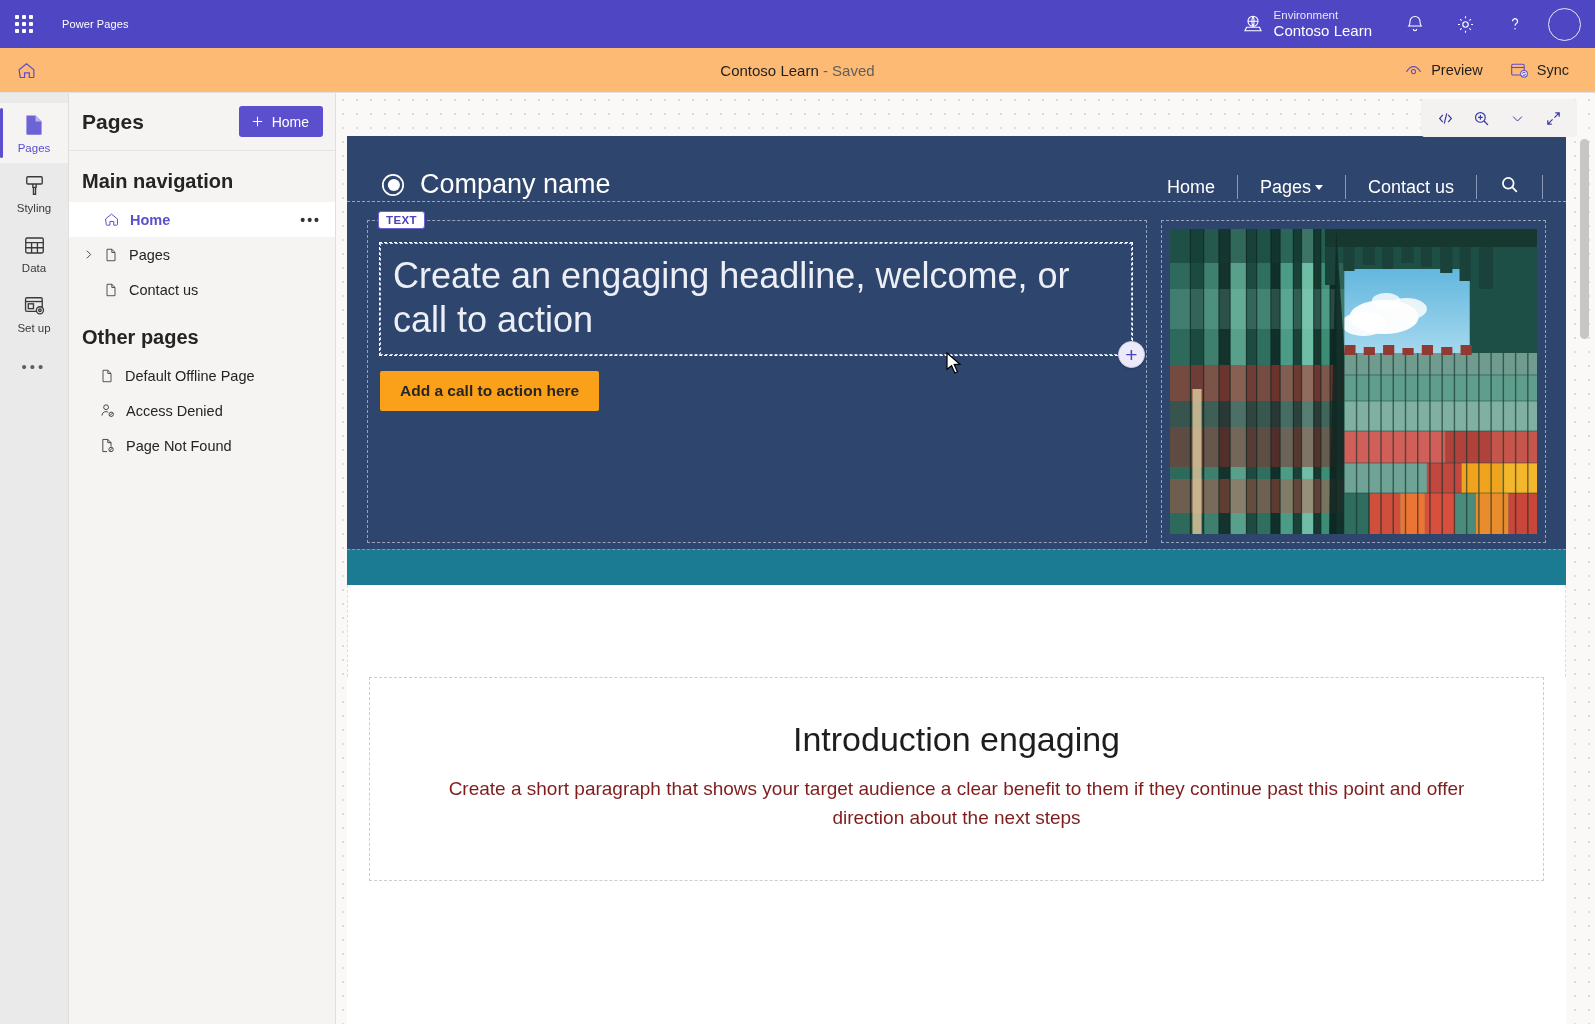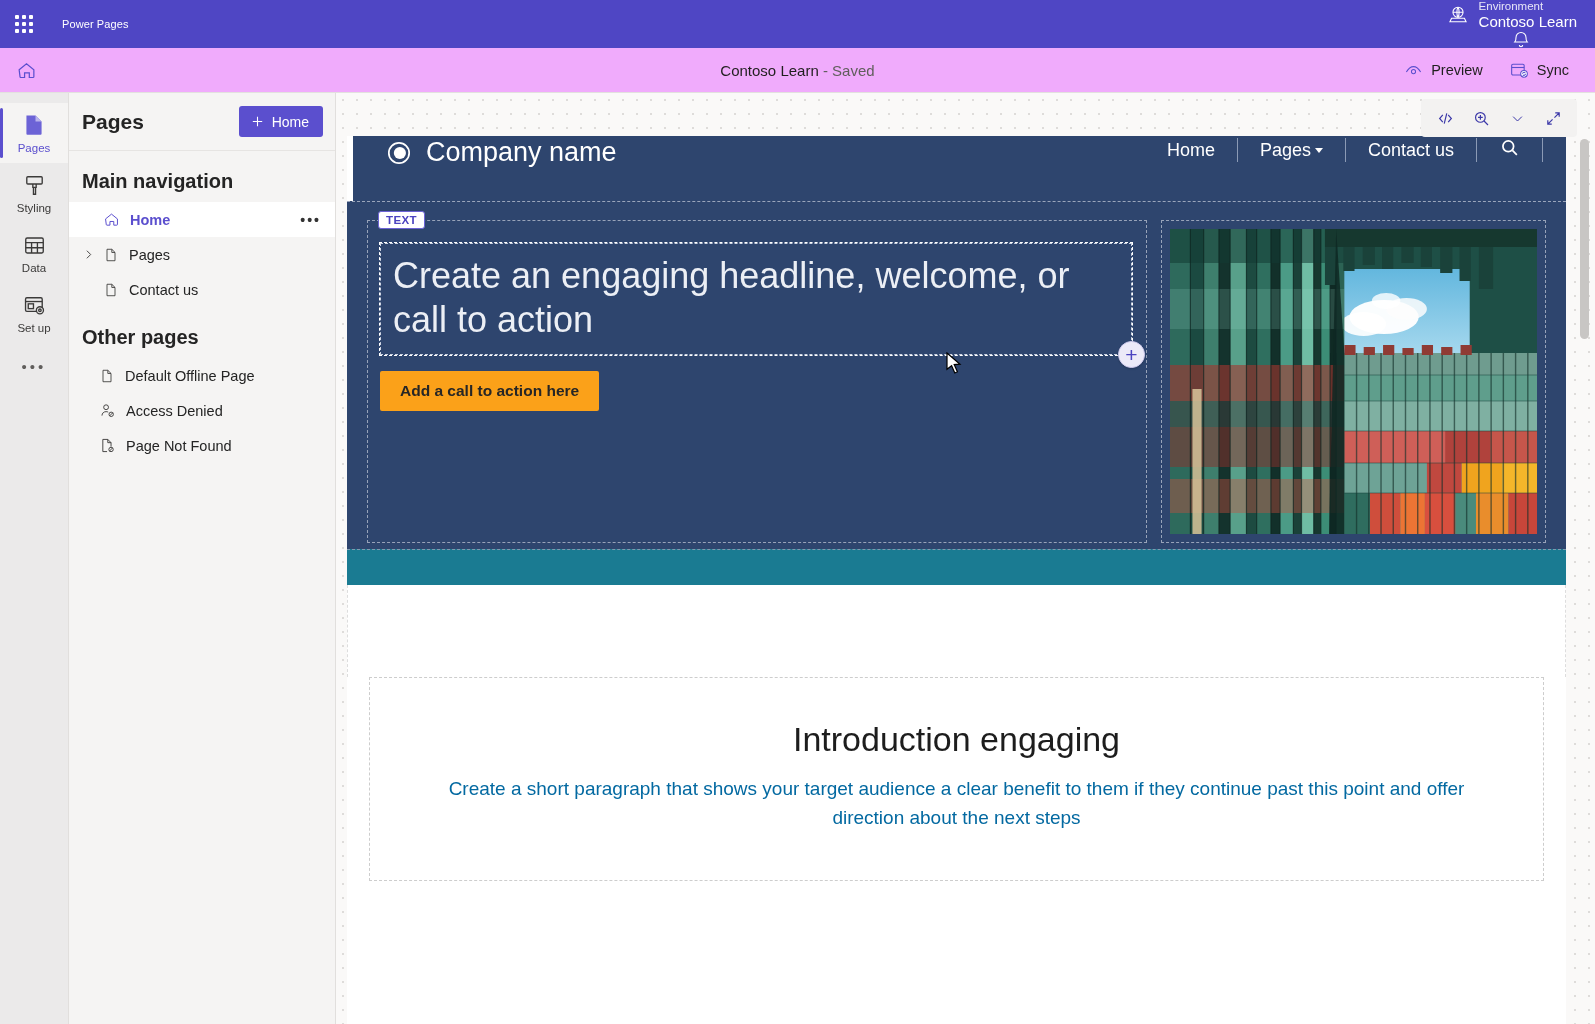--- a/index.html
+++ b/index.html
@@ -20,38 +20,38 @@
     display: flex; align-items: center; justify-content: center;
     cursor: pointer;
   }
   .waffle-grid {
     display: grid; grid-template-columns: repeat(3, 4px);
     grid-template-rows: repeat(3, 4px); gap: 3px;
   }
   .waffle-grid i { width: 4px; height: 4px; background: #fff; border-radius: 1px; display: block; }
   .app-title { font-size: 11px; margin-left: 14px; letter-spacing: .1px; }
   .appbar-right {
-    margin-left: auto; display: flex; align-items: center; height: 48px; flex-direction: column;
+    margin-left: auto; display: flex; align-items: center; height: 48px;
   }
   .env-block { display: flex; align-items: center; gap: 10px; padding-right: 18px; }
   .env-icon { width: 22px; height: 22px; }
   .env-text { line-height: 1.15; }
   .env-label { font-size: 11.5px; color: #e7e5f7; }
   .env-name { font-size: 15px; color: #fff; }
   .appbar-icon {
     width: 50px; height: 48px; display: flex; align-items: center; justify-content: center;
     cursor: pointer;
   }
   .avatar {
     width: 33px; height: 33px; border-radius: 50%;
     border: 1.6px solid #e9e8f6; margin: 0 14px 0 8px; cursor: pointer;
   }
   
   .cmdbar {
-    height: 45px; background: #f0abfc;
+    height: 45px; background: #fdba74;
     border-bottom: 1px solid #e3e1df;
     display: flex; align-items: center; position: relative;
   }
   .home-btn {
     width: 52px; height: 44px; display: flex; align-items: center; justify-content: center;
     cursor: pointer;
   }
   .doc-title {
     position: absolute; left: 0; right: 0; text-align: center;
     font-size: 15px; color: #201f1e; pointer-events: none;
@@ -130,22 +130,22 @@
   .ct-btn {
     width: 32px; height: 30px; display: flex; align-items: center; justify-content: center;
     cursor: pointer; border-radius: 3px; color: #3b38a8;
   }
   .site-frame {
     position: absolute; left: 11px; right: 29px; top: 43px; bottom: 0;
     background: #fff; overflow: hidden;
   }
   
   .site-header {
-    background: #2e456e; height: 65px; display: flex; align-items: flex-start;
-    padding: 0 22px 0 32px; border: 1px dashed transparent; margin-left: 6px;
+    background: #2e456e; height: 65px; display: flex; align-items: flex-end;
+    padding: 0 22px 0 32px; border: 1px dashed transparent;
   }
   .brand { display: flex; align-items: center; gap: 14px; }
   .brand-name { color: #fff; font-size: 27px; font-family: "Liberation Sans", sans-serif; }
   .site-nav { margin-left: auto; display: flex; align-items: center; color: #fff; font-size: 18px; }
   .site-nav a { color: #fff; text-decoration: none; padding: 0 22px; cursor: pointer; white-space: nowrap; }
   .site-nav .divider { width: 1px; height: 24px; background: #8b9ab5; }
   .caret-down {
     display: inline-block; width: 0; height: 0; margin-left: 4px;
     border-left: 4px solid transparent; border-right: 4px solid transparent;
     border-top: 5px solid #fff; vertical-align: middle;
@@ -195,21 +195,21 @@
   .photo {
     width: 100%; height: 305px; position: relative; overflow: hidden; background: #1d4a45;
   }
   .teal-band { height: 36px; background: #1a7b92; border-top: 1px dashed #7f9ab0; }
   .white-gap { height: 92px; background: #fff; border-left: 1px dashed #ddd; border-right: 1px dashed #ddd; }
   .intro-section {
     margin: 0 22px; border: 1px dashed #cdcdcd; background: #fff;
     padding: 42px 36px 48px 36px; text-align: center;
   }
   .intro-title { font-size: 34px; color: #1d1d1d; font-weight: normal; margin-bottom: 16px; }
-  .intro-body { font-size: 19px; color: #0369a1; line-height: 1.5; max-width: 1090px; margin: 0 auto; }
+  .intro-body { font-size: 19px; color: #7f1d1d; line-height: 1.5; max-width: 1090px; margin: 0 auto; }
   
   .v-scroll {
     position: absolute; right: 4px; top: 46px; bottom: 2px; width: 13px;
   }
   .v-thumb {
     position: absolute; top: 0; left: 2px; width: 9px; height: 200px;
     background: #c8c6c4; border-radius: 5px; cursor: pointer;
   }
   .cursor-arrow { position: absolute; left: 946px; top: 352px; z-index: 9; pointer-events: none; }
 </style>

